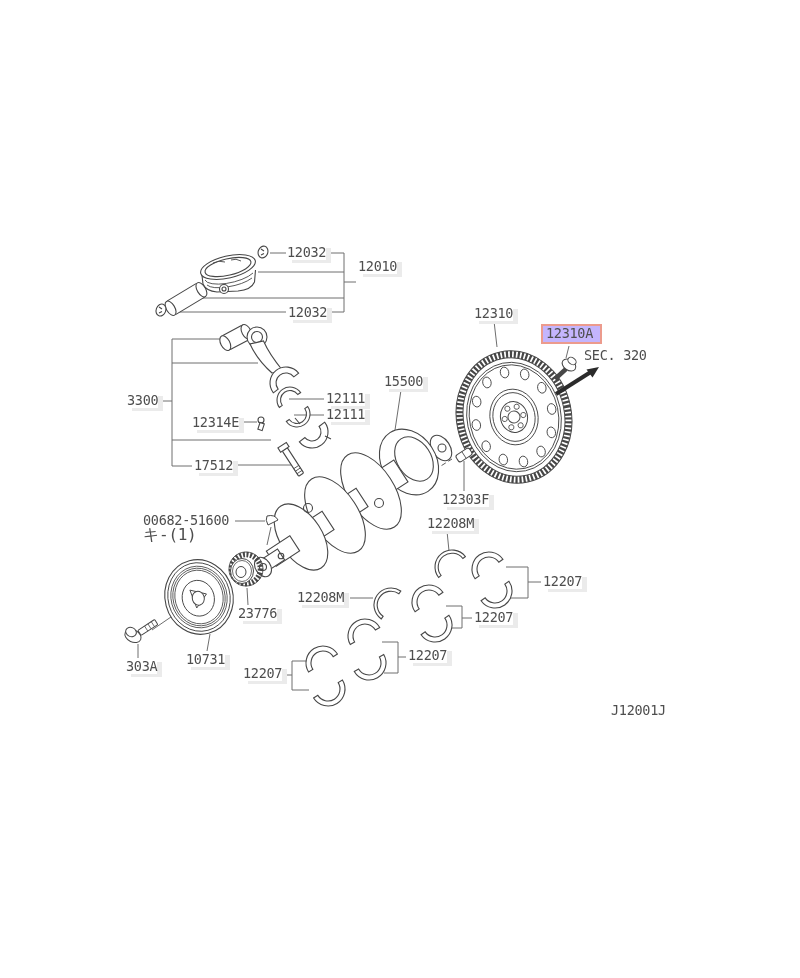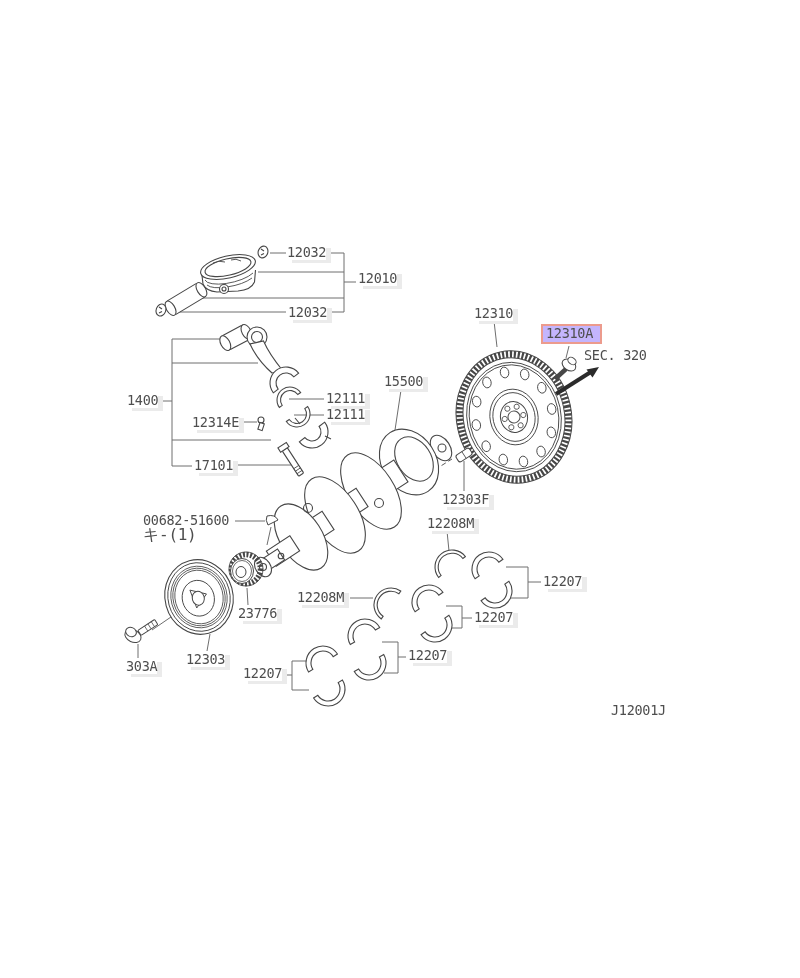--- a/index.html
+++ b/index.html
@@ -227,36 +227,36 @@
     <use href="#shell" transform="translate(429,602) rotate(-35)"></use>
     <use href="#shell" transform="translate(435,625) rotate(145)"></use>
     <use href="#shell" transform="translate(365,636) rotate(-30)"></use>
     <use href="#shell" transform="translate(369,663) rotate(150)"></use>
     <use href="#shell" transform="translate(323,663) rotate(-32)"></use>
     <use href="#shell" transform="translate(328,689) rotate(148)"></use>
   </g>
 </svg>
 
   <div class="lbl hl" style="left:287px;top:245px">12032</div>
-  <div class="lbl hl" style="left:358px;top:271px">12010</div>
+  <div class="lbl hl" style="left:358px;top:259px">12010</div>
   <div class="lbl hl" style="left:288px;top:305px">12032</div>
-  <div class="lbl hl" style="left:127px;top:393px">1400</div>
+  <div class="lbl hl" style="left:127px;top:393px">3300</div>
   <div class="lbl hl" style="left:326px;top:391px">12111</div>
   <div class="lbl hl" style="left:326px;top:407px">12111</div>
   <div class="lbl hl" style="left:192px;top:415px">12314E</div>
-  <div class="lbl hl" style="left:194px;top:458px">17101</div>
+  <div class="lbl hl" style="left:194px;top:458px">17512</div>
   <div class="lbl hl" style="left:384px;top:374px">15500</div>
   <div class="lbl hl" style="left:474px;top:306px">12310</div>
   <div class="lbl hl-red" style="left:541px;top:324px">12310A</div>
   <div class="lbl" style="left:584px;top:348px">SEC. 320</div>
   <div class="lbl hl" style="left:442px;top:492px">12303F</div>
   <div class="lbl" style="left:143px;top:513px">00682-51600</div>
   <div class="lbl small" style="left:143px;top:528px">キ-(1)</div>
   <div class="lbl hl" style="left:238px;top:606px">23776</div>
-  <div class="lbl hl" style="left:186px;top:652px">12303</div>
+  <div class="lbl hl" style="left:186px;top:652px">10731</div>
   <div class="lbl hl" style="left:126px;top:659px">303A</div>
   <div class="lbl hl" style="left:427px;top:516px">12208M</div>
   <div class="lbl hl" style="left:297px;top:590px">12208M</div>
   <div class="lbl hl" style="left:543px;top:574px">12207</div>
   <div class="lbl hl" style="left:474px;top:610px">12207</div>
   <div class="lbl hl" style="left:408px;top:648px">12207</div>
   <div class="lbl hl" style="left:243px;top:666px">12207</div>
   <div class="lbl" style="left:611px;top:703px">J12001J</div>
 
 </div>

